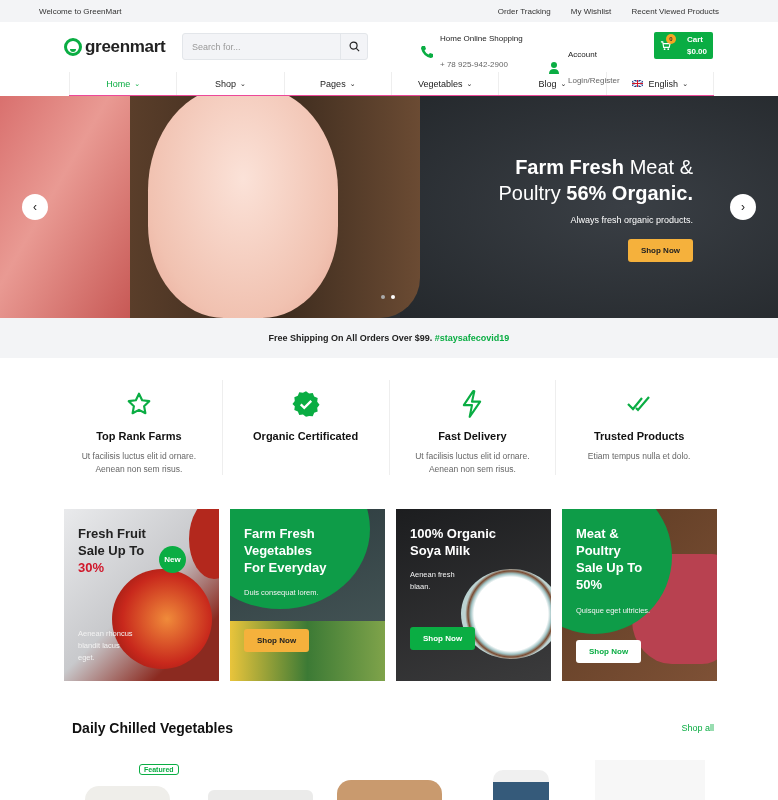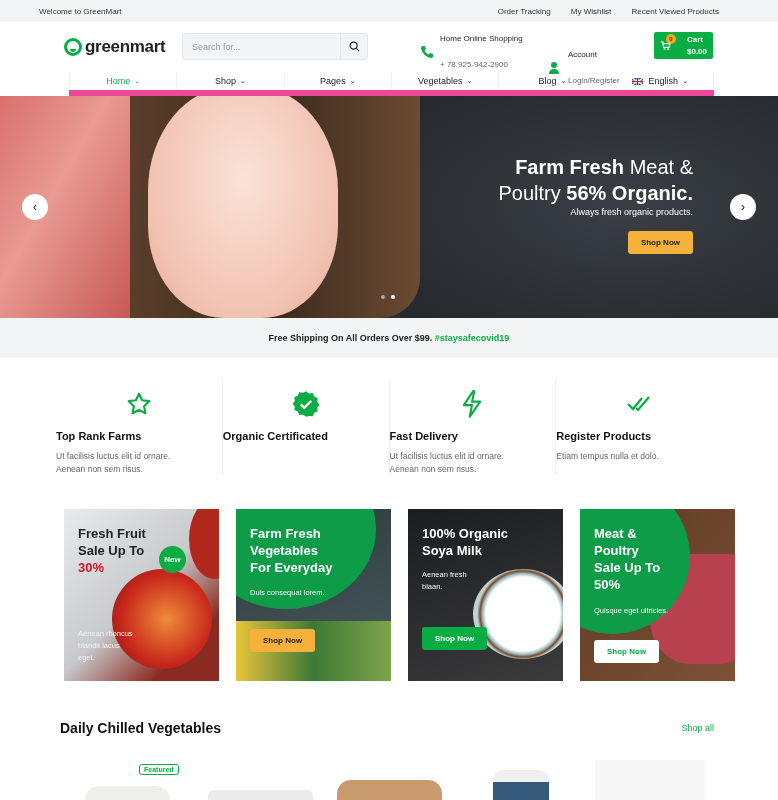--- a/index.html
+++ b/index.html
@@ -14,67 +14,67 @@
 .search .ph{flex:1;font-size:9px;color:#999;padding:8px 9px}
 .search .btn{width:27px;border-left:1px solid #e3e6ea;display:flex;align-items:center;justify-content:center}
 .contact{position:absolute;left:420px;top:12px;display:flex;align-items:center}
 .contact .ic{width:14px;height:14px;margin-right:6px}
 .ct-title{font-size:8px;font-weight:normal;color:#222}
 .ct-sub{font-size:8px;color:#666;margin-top:17px}
 .account{position:absolute;left:548px;top:28px;display:flex;align-items:center}
 .cart{position:absolute;left:654px;top:10px;width:59px;height:27px;background:#0aad43;border-radius:2px;display:flex;align-items:center;padding-left:6px;color:#fff}
 .cart .badge{position:absolute;left:12px;top:2px;width:10px;height:10px;border-radius:50%;background:#f5a623;font-size:6px;color:#333;text-align:center;line-height:10px;font-weight:bold}
 .cart .txt{margin-left:16px;font-size:8px;font-weight:bold;line-height:12px}
-.nav{height:24px;display:flex;margin:0 64px 0 69px;border-bottom:6px solid #ec4899}
+.nav{height:24px;display:flex;margin:0 64px 0 69px;border-bottom:1px solid #ec4899}
 .nav div{flex:1;font-size:9px;display:flex;align-items:center;justify-content:center;border-left:1px solid #eee;color:#222}
 .nav div:last-child{border-right:1px solid #eee}
 .nav div.active{color:#0aad43}
 .nav .chev{font-size:7px;margin-left:4px}
 .hero{position:absolute;top:96px;left:0;width:778px;height:222px;overflow:hidden;background:#2b2f33}
 .hero .meat1{position:absolute;left:0;top:0;width:145px;height:222px;background:linear-gradient(120deg,#d9706e,#e99a93 40%,#c4524f)}
 .hero .wood{position:absolute;left:130px;top:0;width:290px;height:222px;background:linear-gradient(90deg,#5a3e2a,#3b2a1d 50%,#6b4b33);border-radius:0 0 40px 0}
 .hero .meat2{position:absolute;left:148px;top:-10px;width:190px;height:232px;background:radial-gradient(ellipse at 50% 40%,#fbe2d8,#f1c2b1 70%,#e8a998);border-radius:45% 45% 40% 40%}
 .hero .slate{position:absolute;left:400px;top:0;right:0;height:222px;background:radial-gradient(ellipse at 60% 50%,#3a3f45,#24282c)}
 .hero-text{position:absolute;right:85px;top:58px;text-align:right;color:#fff}
 .hero-text .l1,.hero-text .l2{font-size:20px;line-height:26px}
 .hero-text b{font-weight:bold}
-.hero-text .sub{font-size:9px;margin-top:1px}
+.hero-text .sub{font-size:9px;margin-top:9px}
 .hero-text .shop{display:inline-block;margin-top:14px;background:#f5b13c;color:#222;font-size:8px;font-weight:bold;padding:7px 13px;border-radius:3px}
 .arrow{position:absolute;top:98px;width:26px;height:26px;border-radius:50%;background:#fff;display:flex;align-items:center;justify-content:center;font-size:12px;color:#222}
 .dots{position:absolute;left:381px;top:199px;display:flex}
 .dots span{width:4px;height:4px;border-radius:50%;background:#aaa;margin-right:6px}
 .dots span.on{background:#fff}
 .ship{position:absolute;top:318px;left:0;width:778px;height:40px;background:#f3f4f6;text-align:center;line-height:40px;font-size:9px;font-weight:bold;color:#222}
 .ship .tag{color:#0aad43}
 .features{position:absolute;top:380px;left:56px;width:666px;display:flex}
-.feat{flex:1;border-right:1px solid #eee;height:95px;padding-top:10px}
+.feat{flex:1;text-align:center;border-right:1px solid #eee;height:95px;padding-top:10px}
 .feat:last-child{border-right:none}
 .feat .ic{height:28px;display:flex;justify-content:center;align-items:center}
 .feat h4{font-size:11px;margin-top:12px;color:#111}
 .feat p{font-size:8.5px;color:#666;line-height:13px;margin-top:8px}
-.promos{position:absolute;top:509px;left:64px;display:flex;gap:17px}
+.promos{position:absolute;top:509px;left:64px;display:flex;gap:11px}
 .promo{width:155px;height:172px;position:relative;overflow:hidden}
 .p1{background:linear-gradient(135deg,#e9eaec,#c8c9cc 50%,#8b2a20 80%)}
 .p1 .fruit{position:absolute;left:48px;top:60px;width:100px;height:100px;border-radius:50%;background:radial-gradient(circle at 55% 50%,#f08b3a,#c8281c 60%,#7e1410)}
 .p1 .fruit2{position:absolute;left:125px;top:-10px;width:50px;height:80px;border-radius:50%;background:#b3281d}
 .p2{background:linear-gradient(160deg,#2c3b3e,#4a5a5b)}
 .p2 .circle{position:absolute;left:-40px;top:-60px;width:180px;height:160px;border-radius:50%;background:#0e9c48}
 .p2 .veg{position:absolute;left:0;bottom:0;width:155px;height:60px;background:linear-gradient(90deg,#e9c43b,#3c7a35 50%,#7fa34a)}
 .p3{background:linear-gradient(160deg,#1c1d1f,#3b3b3c)}
 .p3 .bowl{position:absolute;left:65px;top:60px;width:100px;height:90px;border-radius:50%;background:radial-gradient(circle,#fff 55%,#9ec1c2 60%,#7a4a30 64%,#bcd3d2 68%)}
 .p4{background:linear-gradient(135deg,#5b3a22,#7e5136)}
 .p4 .circle{position:absolute;left:-45px;top:-30px;width:155px;height:155px;border-radius:50%;background:#0e9c48}
 .p4 .meat{position:absolute;left:70px;top:45px;width:100px;height:110px;background:#b84150;border-radius:30% 20% 30% 40%}
 .promo .title{position:absolute;left:14px;top:16px;font-size:13px;font-weight:bold;line-height:17px;color:#fff}
 .p1 .title{color:#222}
 .p1 .title .red{color:#d0172a}
 .promo .desc{position:absolute;left:14px;font-size:7.5px;line-height:12px;color:#f2f2f2}
 .promo .btn{position:absolute;left:14px;font-size:8px;font-weight:bold;padding:7px 13px;border-radius:3px}
 .new{position:absolute;left:95px;top:37px;width:27px;height:27px;border-radius:50%;background:#0aad43;color:#fff;font-size:8px;font-weight:bold;text-align:center;line-height:27px}
-.daily{position:absolute;top:720px;left:60px;right:64px;display:flex;justify-content:space-between;align-items:center}
+.daily{position:absolute;top:720px;left:72px;right:64px;display:flex;justify-content:space-between;align-items:center}
 .daily h3{font-size:14px;color:#111}
 .daily .all{font-size:9px;color:#0aad43}
 .products{position:absolute;top:760px;left:75px;width:640px;height:40px}
 .prod{position:absolute;bottom:0}
 .featured{position:absolute;left:139px;top:764px;font-size:7px;font-weight:bold;color:#0aad43;border:1px solid #0aad43;border-radius:3px;padding:1px 4px}
 </style>
 </head>
 <body>
 
 <div class="topbar">
@@ -220,21 +220,21 @@
       </div>
     <h4>Fast Delivery</h4>
     <p><span>Ut facilisis luctus elit id ornare.</span><br><span>Aenean non sem risus.</span></p>
   </div>
   <div class="feat">
     <div class="ic">
         <svg width="26" height="20" viewBox="0 0 26 20">
           <path d="M2 10l5 5 9-11M10 14l2 2 11-13" fill="none" stroke="#0aad43" stroke-width="2.2"></path>
         </svg>
       </div>
-    <h4>Register Products</h4>
+    <h4>Trusted Products</h4>
     <p><span>Etiam tempus nulla et dolo.</span></p>
   </div>
 </div>
 
 <div class="promos">
   <div class="promo p1">
     <div class="fruit2"></div>
     <div class="fruit"></div>
     <div class="title"><span>Fresh Fruit</span><br><span>Sale Up To</span><br><span class="red">30%</span></div>
     <div class="new">New</div>

